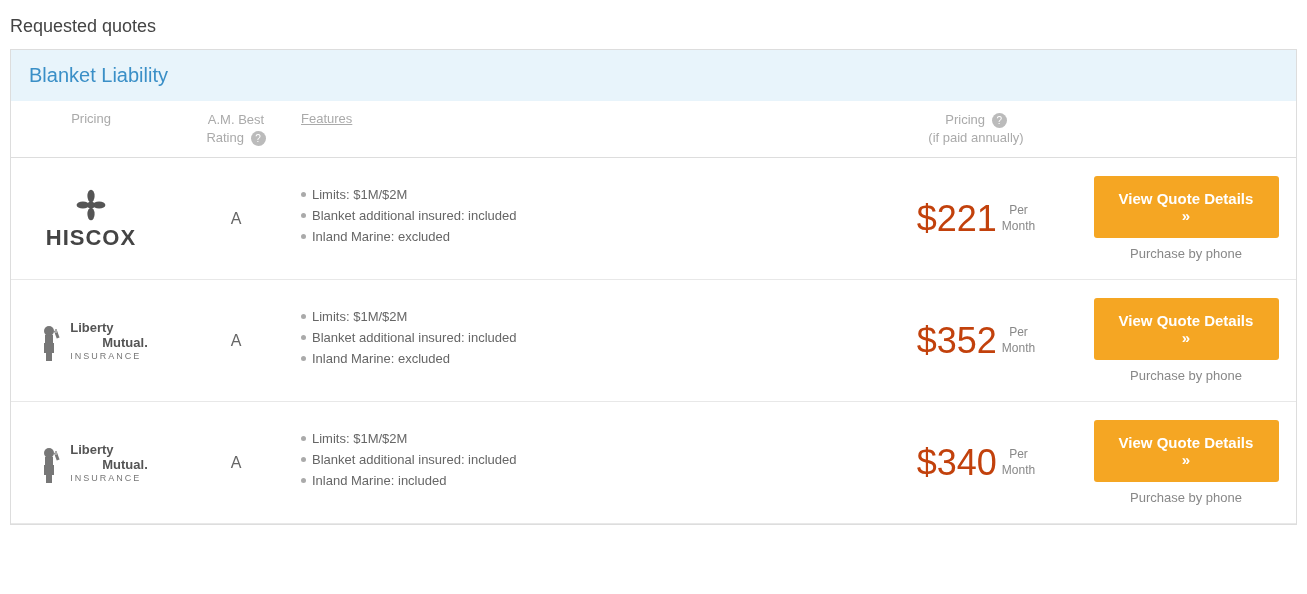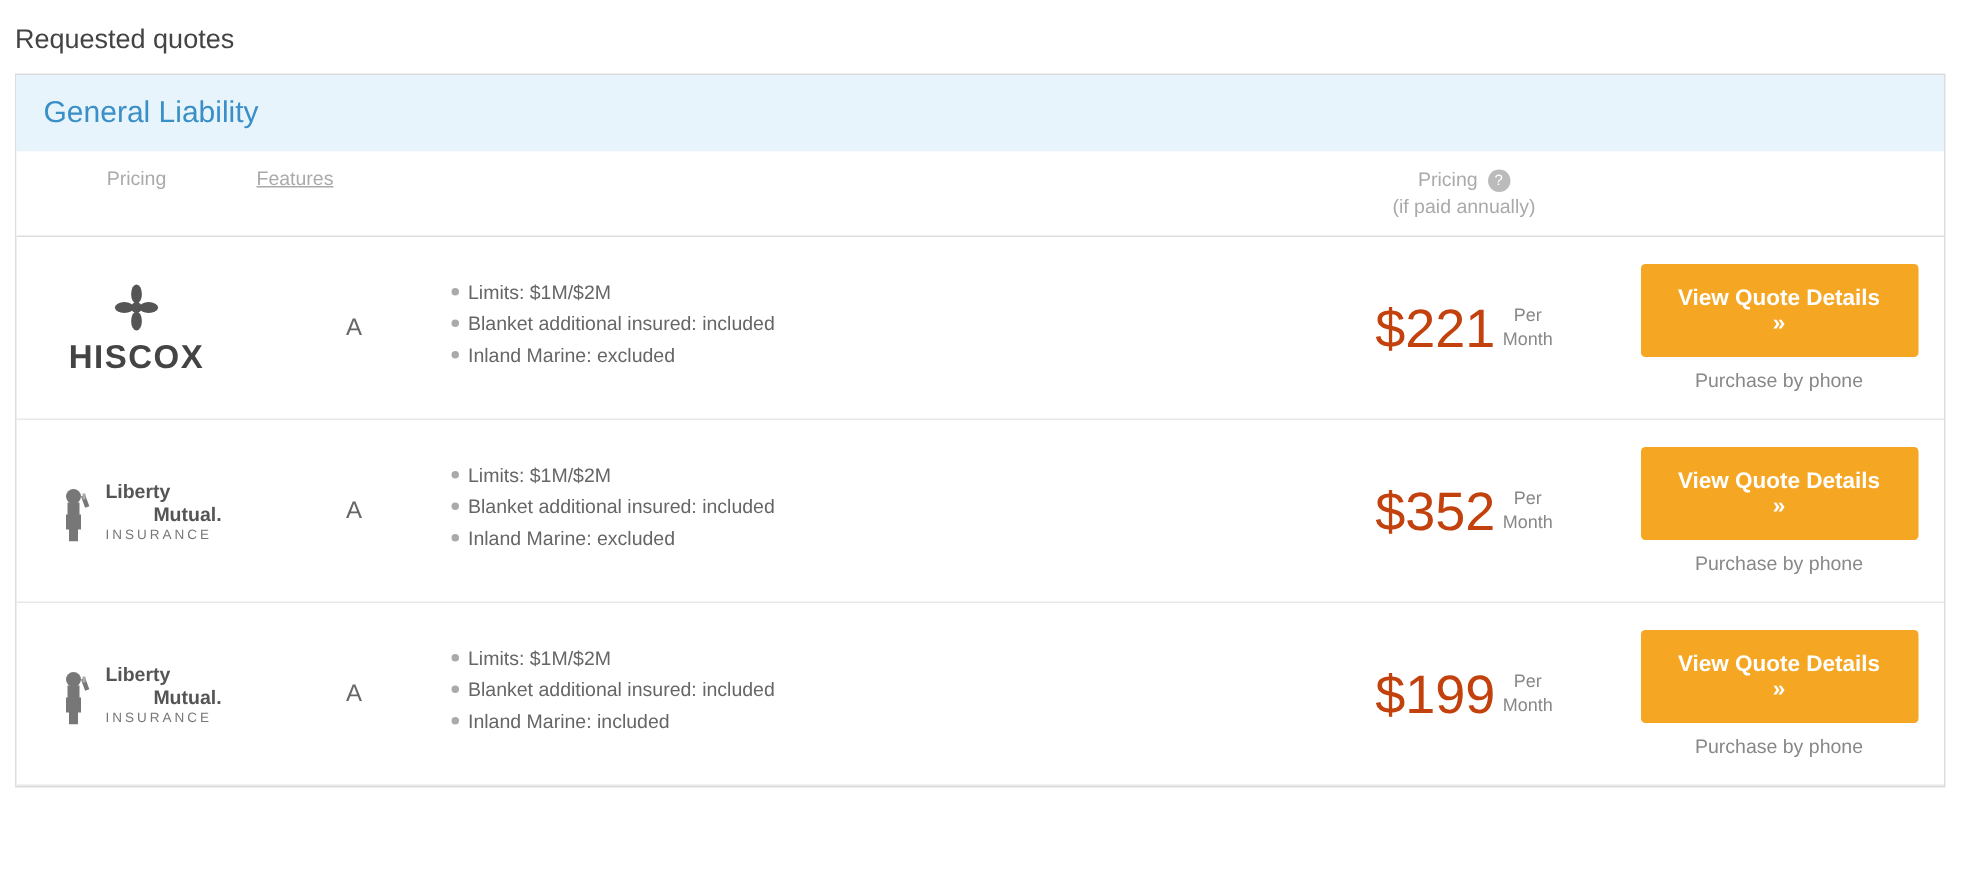--- a/index.html
+++ b/index.html
@@ -223,25 +223,29 @@
     }
   </style>
 </head>
 <body>
 
 <div class="page-wrapper">
   <div class="page-title">Requested quotes</div>
 
   <div class="quote-table">
 
-    <div class="section-header">General Liability</div>
+    <div class="section-header">Blanket Liability</div>
 
     <div class="col-headers">
       <div class="col-carrier">
         <span>Pricing</span>
+      </div>
+      <div class="col-rating">
+        <span>A.M. Best<br>Rating</span>
+        <span class="help-icon">?</span>
       </div>
       <div class="col-features">
         <span>Features</span>
       </div>
       <div class="col-pricing">
         <span>Pricing</span>
         <span class="help-icon">?</span>
         <br>
         <span>(if paid annually)</span>
       </div>
@@ -376,21 +380,21 @@
           <div class="feature-bullet"></div>
           <span>Blanket additional insured: included</span>
         </div>
         <div class="feature-item">
           <div class="feature-bullet"></div>
           <span>Inland Marine: included</span>
         </div>
       </div>
       <div class="pricing-cell">
         <div class="price-wrapper">
-          <span class="price-amount">$199</span>
+          <span class="price-amount">$340</span>
           <span class="price-per">Per<br>Month</span>
         </div>
       </div>
       <div class="action-cell">
         <button class="view-quote-btn">View Quote Details »</button>
         <span class="purchase-phone">Purchase by phone</span>
       </div>
     </div>
 
   </div>

